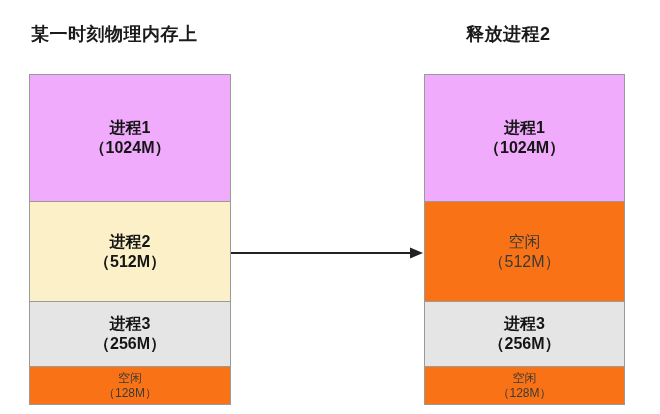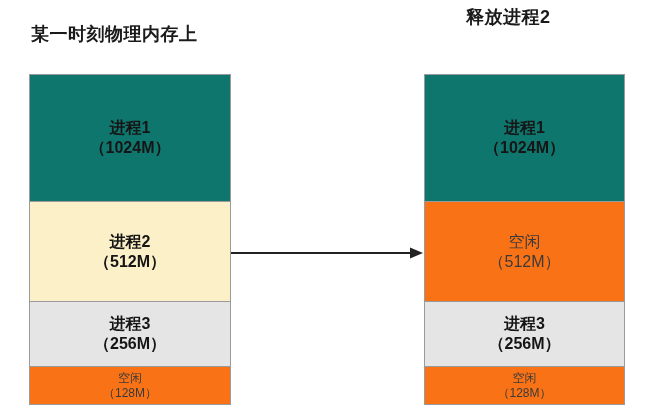--- a/index.html
+++ b/index.html
@@ -27,21 +27,21 @@
   .panel-title {
     position: absolute;
     font-size: 18px;
     font-weight: bold;
     color: #1a1a1a;
     letter-spacing: 0.5px;
     white-space: nowrap;
     line-height: 1;
   }
   #title-left  { left: 31px; top: 25px; }
-  #title-right { left: 466px; top: 8px; text-align: right; }
+  #title-right { left: 466px; top: 25px; text-align: right; }
 
   
   .memory-column {
     position: absolute;
     box-sizing: border-box;
     border: 1px solid #9a9a9a;
     background: #ffffff;
     display: flex;
     flex-direction: column;
   }
@@ -84,21 +84,21 @@
     font-weight: bold;
     color: #151515;
   }
   .mem-block.weight-normal .blk-name,
   .mem-block.weight-normal .blk-size {
     font-weight: normal;
     color: #3a3a3a;
   }
 
   
-  .fill-green { background: #0f766e; }
+  .fill-green { background: #f0abfc; }
   .fill-yellow{ background: #fcf0c8; }
   .fill-pink  { background: #e5e5e5; }
   .fill-gray  { background: #f97316; }
 
   
   #transition-arrow {
     position: absolute;
     left: 231px;
     top: 240px;
     width: 193px;

